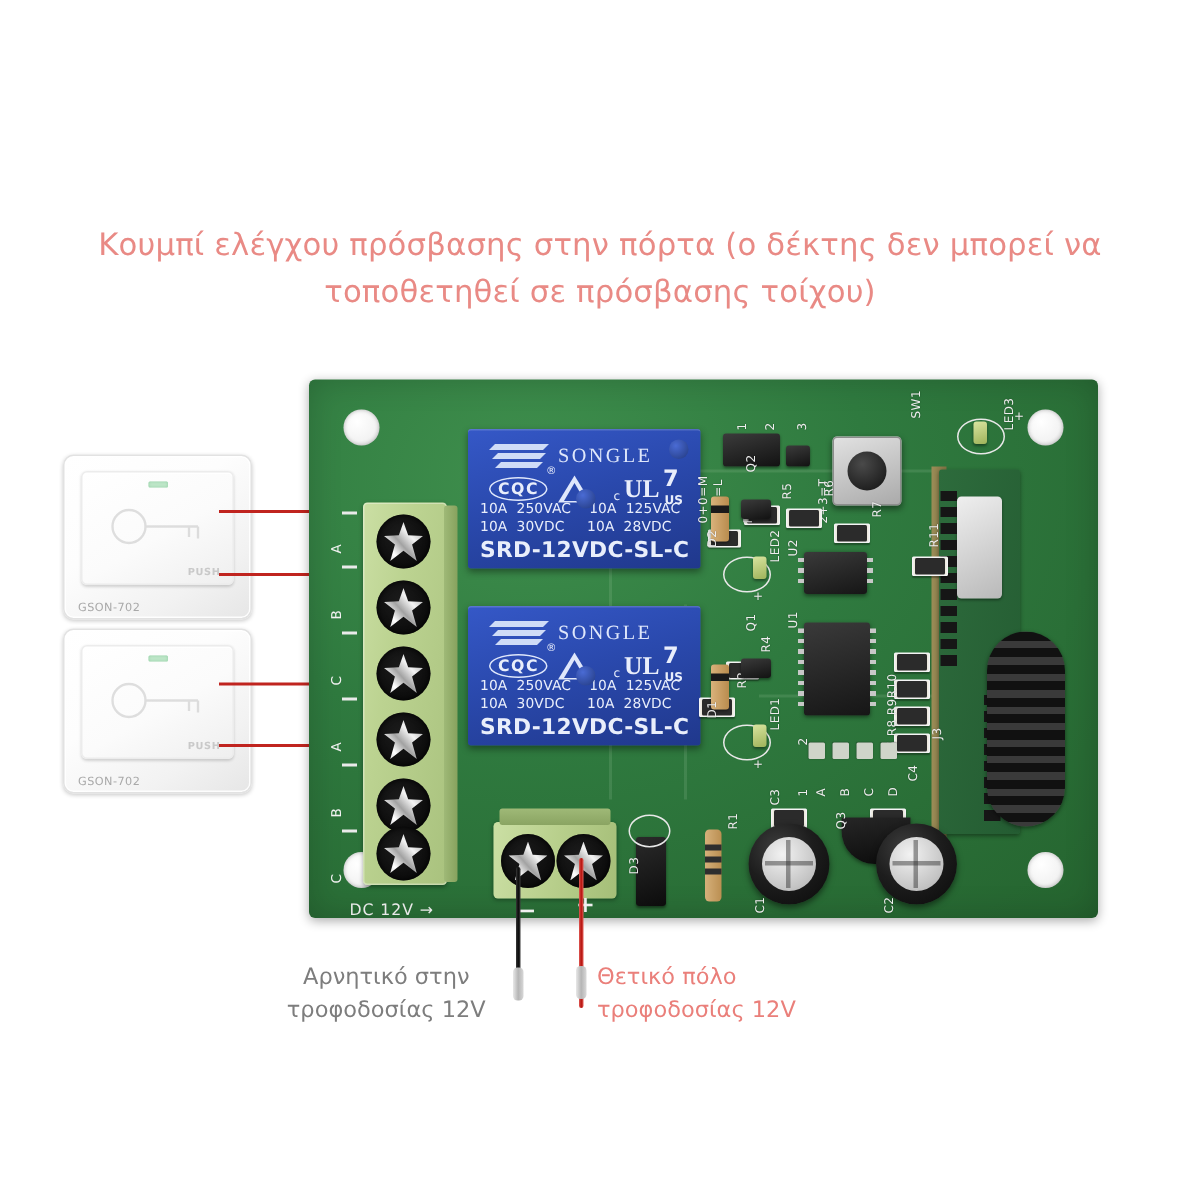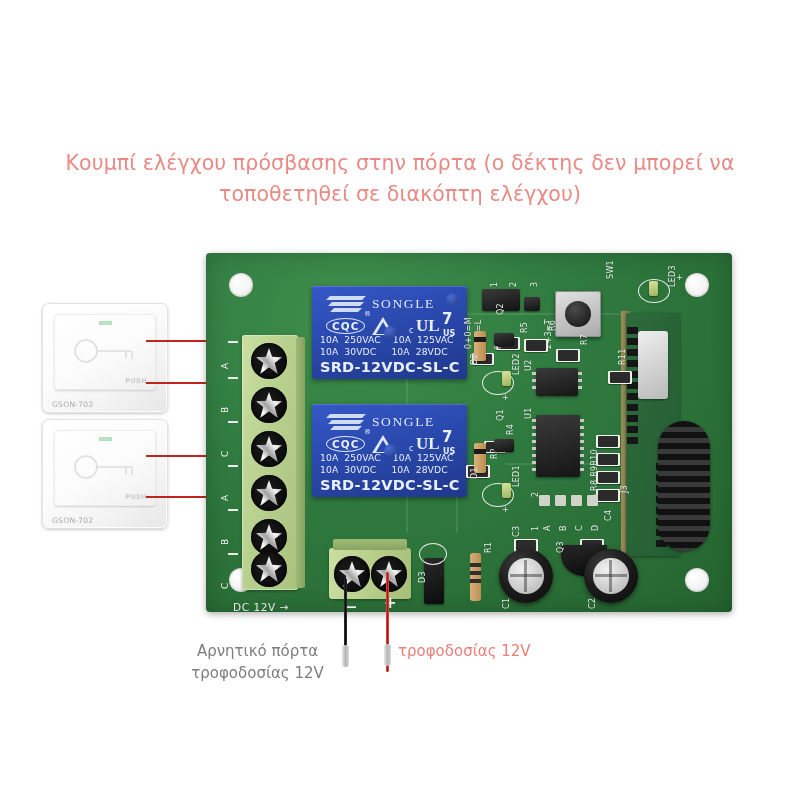--- a/index.html
+++ b/index.html
@@ -262,21 +262,21 @@
   .cap-pos{position:absolute;left:398px;top:640px;width:175px;text-align:left;
     color:#ea7f7a;font-size:15px;line-height:22px;}
 </style>
 </head>
 <body>
 
 <div class="stage">
 
   <div class="title">
     <div>Κουμπί ελέγχου πρόσβασης στην πόρτα (ο δέκτης δεν μπορεί να</div>
-    <div>τοποθετηθεί σε διακόπτη ελέγχου)</div>
+    <div>τοποθετηθεί σε πρόσβασης τοίχου)</div>
   </div>
 
   <div class="switch s1">
     <div class="sw-plate">
       <div class="sw-led"></div>
       <svg class="sw-key" viewBox="0 0 66 28">
         <circle cx="14" cy="14" r="11" fill="none" stroke="#c6c6c6" stroke-width="1.6"></circle>
         <line x1="25" y1="14" x2="60" y2="14" stroke="#c6c6c6" stroke-width="1.6"></line>
         <line x1="54" y1="14" x2="54" y2="21" stroke="#c6c6c6" stroke-width="1.6"></line>
         <line x1="60" y1="14" x2="60" y2="22" stroke="#c6c6c6" stroke-width="1.6"></line>
@@ -551,20 +551,21 @@
 
     <div class="circlepad" style="left:213px;top:290px;width:26px;height:20px;"></div>
   </div>
 
   <div class="wire blk" style="left:344px;top:578px;height:72px;"></div>
   <div class="wtip" style="left:342px;top:645px;"></div>
   <div class="wire red" style="left:386px;top:572px;height:100px;"></div>
   <div class="wtip" style="left:384px;top:644px;"></div>
 
   <div class="cap-neg">
-    <div>Αρνητικό πόρτα</div>
+    <div>Αρνητικό στην</div>
     <div>τροφοδοσίας 12V</div>
   </div>
   <div class="cap-pos">
+    <div>Θετικό πόλο</div>
     <div>τροφοδοσίας 12V</div>
   </div>
 
 </div>
 
 </body></html>

